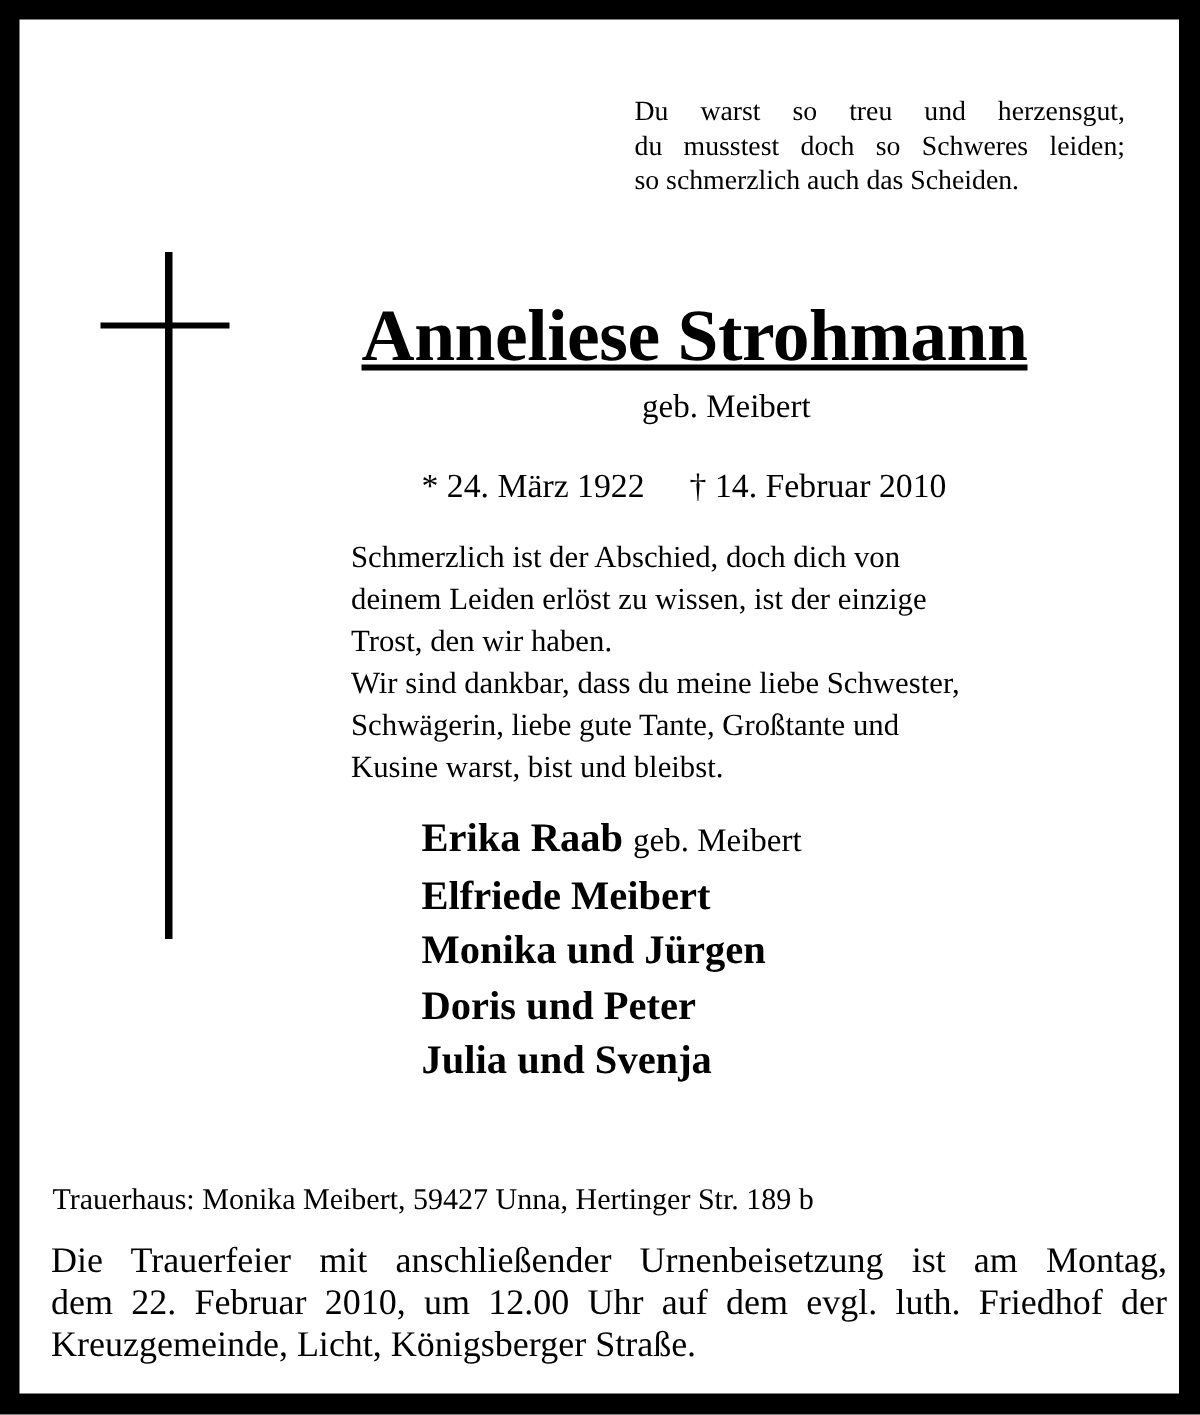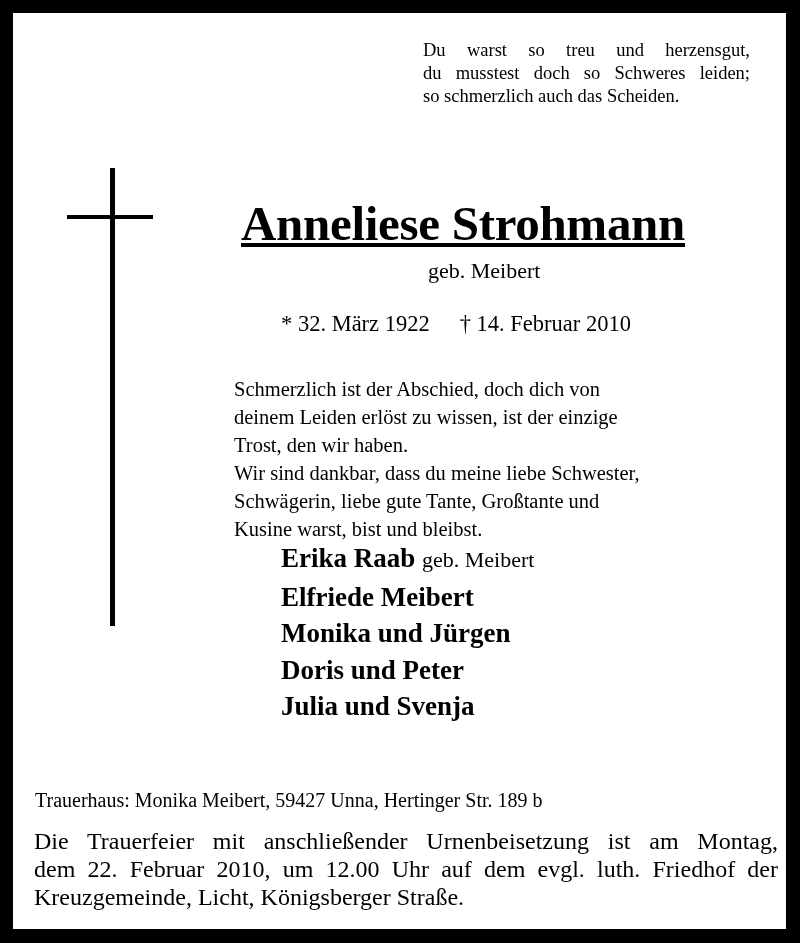--- a/index.html
+++ b/index.html
@@ -12,21 +12,21 @@
     color: #000;
   }
   .page {
     position: absolute;
     left: 13px; top: 13px;
     width: 773px; height: 916px;
     background: #fff;
   }
   .poem {
     position: absolute;
-    left: 410px; top: 26px;
+    left: 410px; top: 51px;
     width: 327px;
     font-size: 18.5px;
     line-height: 23px;
     text-align: justify;
   }
   .poem div { text-align-last: justify; }
   .poem div:last-child { text-align-last: left; }
   .cross-v {
     position: absolute;
     left: 97px; top: 155px;
@@ -59,21 +59,21 @@
   .dates {
     position: absolute;
     left: 268px; top: 297px;
     font-size: 22.5px;
     line-height: 28px;
     white-space: nowrap;
   }
   .dates .death { margin-left: 30px; }
   .text {
     position: absolute;
-    left: 221px; top: 362px;
+    left: 221px; top: 345px;
     font-size: 20.5px;
     line-height: 28px;
     white-space: nowrap;
   }
   .family {
     position: absolute;
     left: 268px; top: 527px;
     font-size: 27px;
     line-height: 36.5px;
     font-weight: bold;
@@ -110,21 +110,21 @@
 
   <div>
     <div class="cross-v"></div>
     <div class="cross-h"></div>
   </div>
 
   <div class="name">Anneliese Strohmann</div>
   <div class="maiden">geb. Meibert</div>
 
   <div class="dates">
-    <span>* 32. März 1922</span><span class="death">† 14. Februar 2010</span>
+    <span>* 24. März 1922</span><span class="death">† 14. Februar 2010</span>
   </div>
 
   <div class="text">
     <div>Schmerzlich ist der Abschied, doch dich von</div>
     <div>deinem Leiden erlöst zu wissen, ist der einzige</div>
     <div>Trost, den wir haben.</div>
     <div>Wir sind dankbar, dass du meine liebe Schwester,</div>
     <div>Schwägerin, liebe gute Tante, Großtante und</div>
     <div>Kusine warst, bist und bleibst.</div>
   </div>

